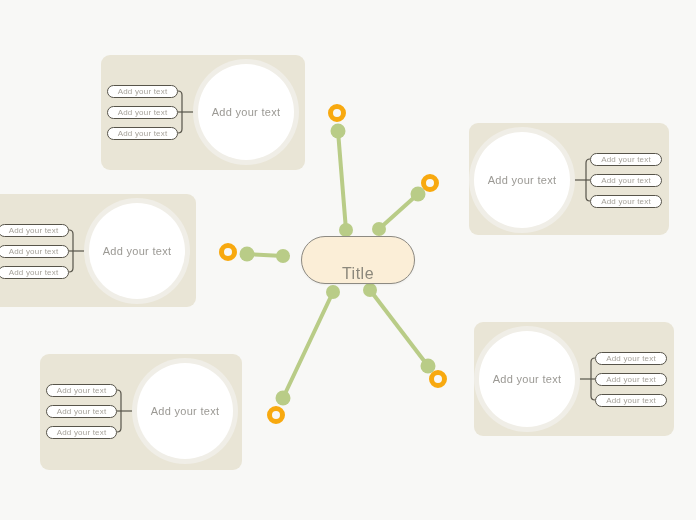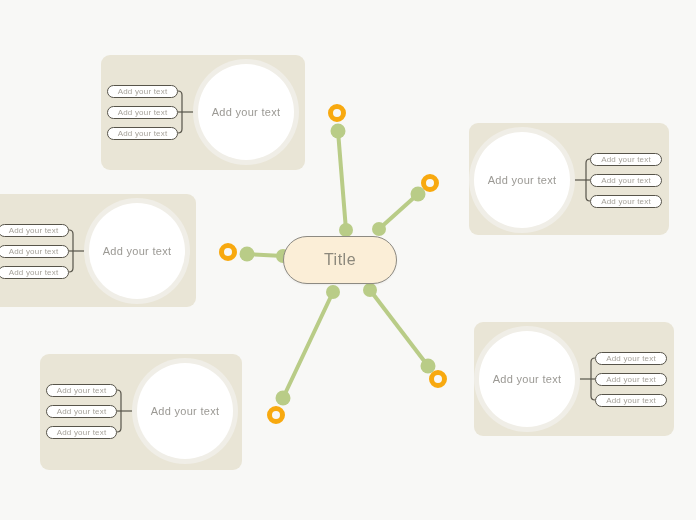--- a/index.html
+++ b/index.html
@@ -14,25 +14,25 @@
   }
 
   
   #branch-layer{position:absolute;left:0;top:0;width:696px;height:520px;}
   .branch-line{stroke:var(--branch-green);stroke-width:4;stroke-linecap:round;}
   .branch-dot{fill:var(--branch-green);}
   .ring-marker{fill:var(--page-bg);stroke:var(--marker-orange);stroke-width:5;}
 
   
   #center-node{
-    position:absolute;left:283px;top:236px;width:114px;height:48px;
+    position:absolute;left:301px;top:236px;width:114px;height:48px;
     background:var(--node-fill);
     border:1.5px solid var(--node-border);
     border-radius:24px;
-    display:flex;align-items:center;justify-content:center;
+    display:flex;align-items:flex-end;justify-content:center;
     box-sizing:border-box;
     box-shadow:0 1px 2px rgba(0,0,0,0.05);
   }
   #center-node span{
     color:var(--node-text);font-size:16px;letter-spacing:0.5px;
   }
 
   
   .panel{
     position:absolute;background:var(--panel-bg);border-radius:9px;

